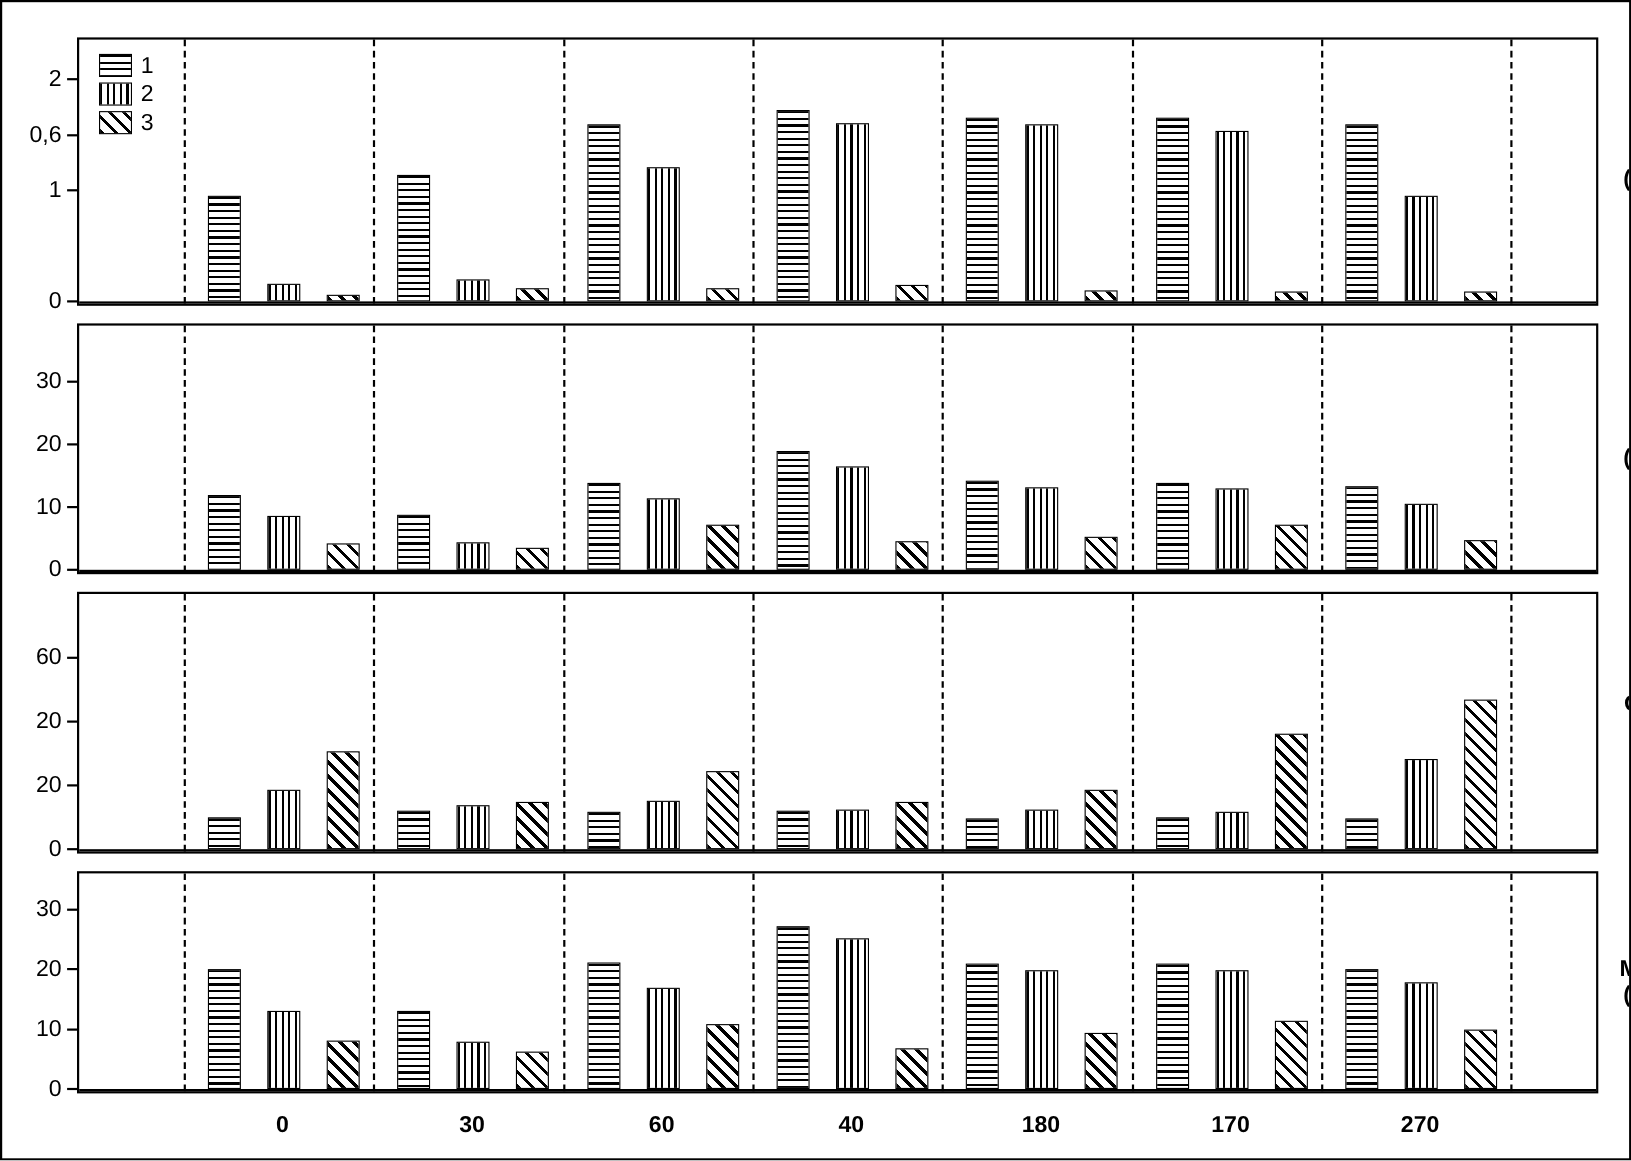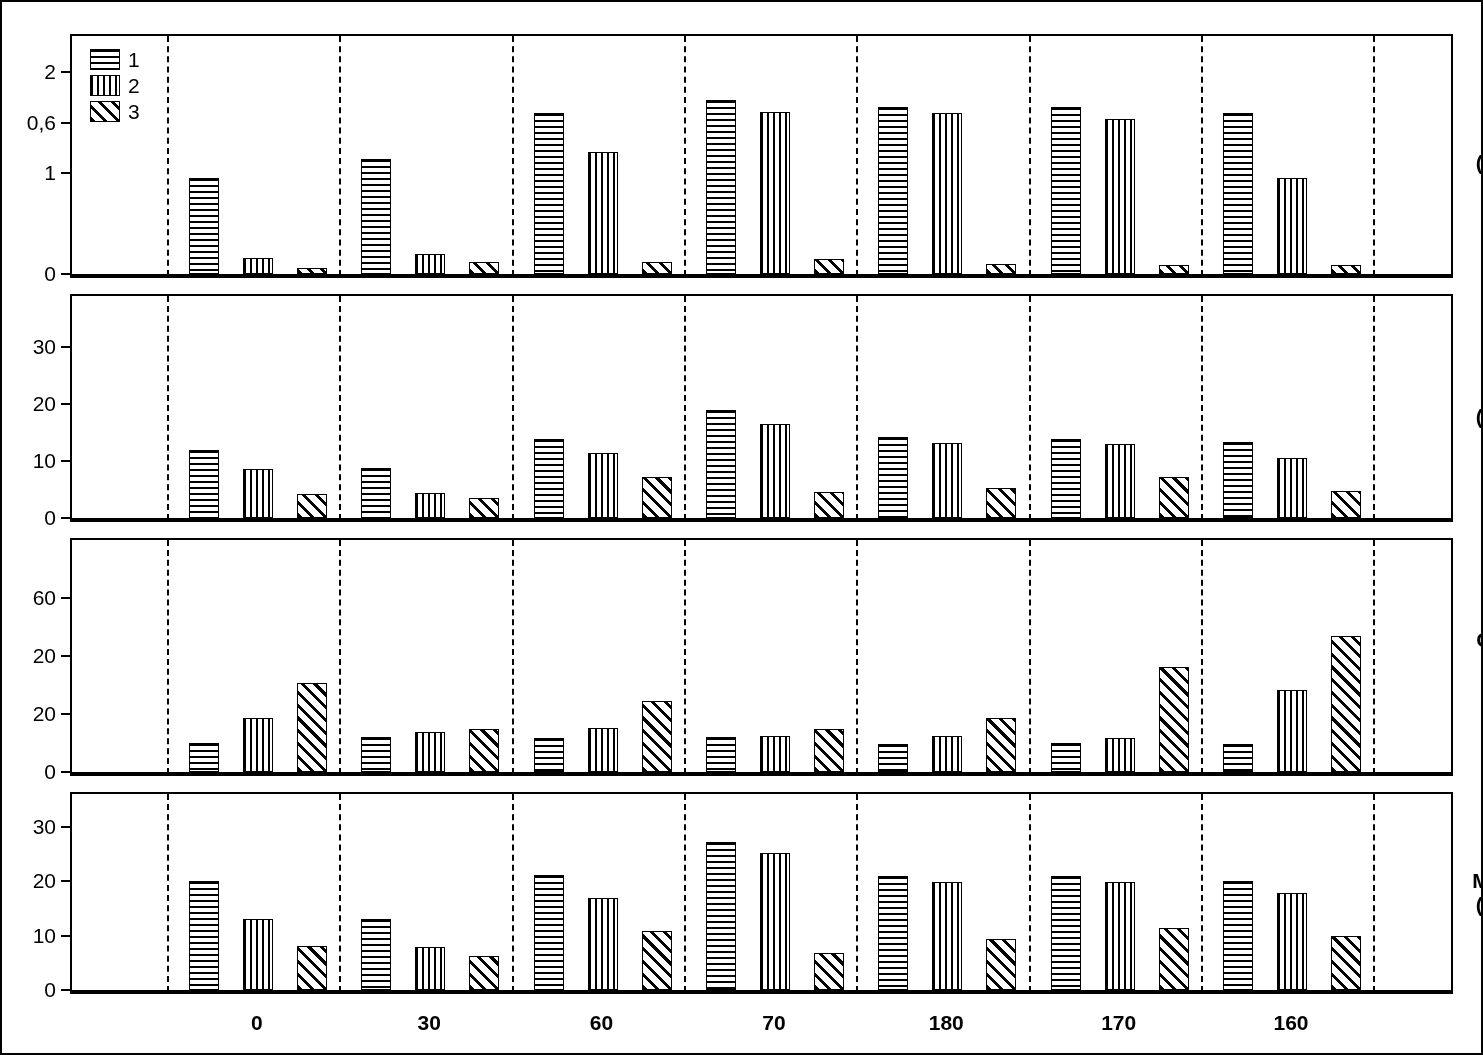--- a/index.html
+++ b/index.html
@@ -305,17 +305,17 @@
         <div class="bar pat2" title="M.O. / 180 / series 2 = 17.8" style="left: 1205.06px; width: 30px; height: 96.6286px; bottom: 2px;"></div>
         <div class="bar pat3" title="M.O. / 180 / series 3 = 10" style="left: 1259.06px; width: 30px; height: 54.2857px; bottom: 2px;"></div>
         <div style="position: absolute; left: 0px; right: 0px; top: 196px; border-top: 2px solid rgb(0, 0, 0);"></div>
       </div>
     </div>
     <div class="panel-label" style="left: 1457px; width: 72px; top: 866.76px;">M.O.
 (% )</div>
     <div class="xtick" style="left: 214.806px; width: 80px; top: 1010px;">0</div>
     <div class="xtick" style="left: 387.181px; width: 80px; top: 1010px;">30</div>
     <div class="xtick" style="left: 559.556px; width: 80px; top: 1010px;">60</div>
-    <div class="xtick" style="left: 731.931px; width: 80px; top: 1010px;">70</div>
+    <div class="xtick" style="left: 731.931px; width: 80px; top: 1010px;">40</div>
     <div class="xtick" style="left: 904.306px; width: 80px; top: 1010px;">180</div>
     <div class="xtick" style="left: 1076.68px; width: 80px; top: 1010px;">170</div>
-    <div class="xtick" style="left: 1249.06px; width: 80px; top: 1010px;">160</div>
+    <div class="xtick" style="left: 1249.06px; width: 80px; top: 1010px;">270</div>
   </div>
 
 </body></html>

